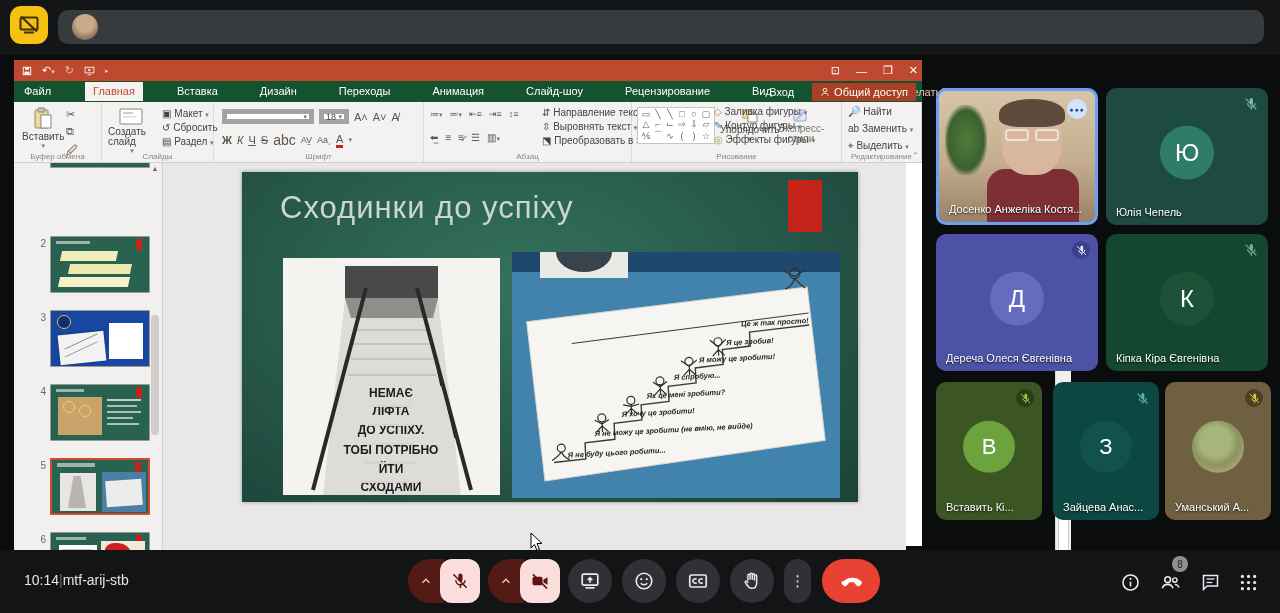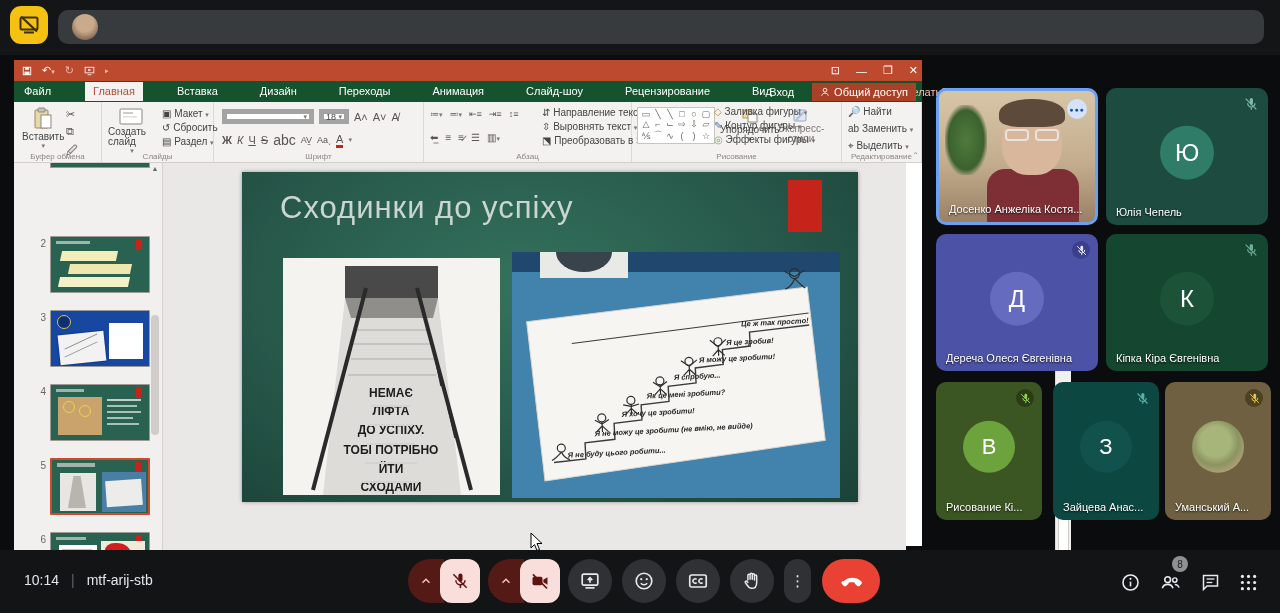--- a/index.html
+++ b/index.html
@@ -73,21 +73,21 @@
   .tile { position:absolute; border-radius:10px; overflow:hidden; }
   .tname { position:absolute; left:10px; bottom:7px; color:#fff; font-size:11px;
       text-shadow:0 1px 2px rgba(0,0,0,.85); white-space:nowrap; }
   .avcircle { position:absolute; left:50%; top:50%; transform:translate(-50%,-58%); border-radius:50%;
       display:flex; align-items:center; justify-content:center; color:#fff; }
   .micbadge { position:absolute; top:7px; right:8px; width:18px; height:18px; display:flex;
       align-items:center; justify-content:center; border-radius:50%; }
 
   
   #bottombar { left:0; top:550px; width:1280px; height:63px; background:#131416; }
-  #bb-left { position:absolute; left:24px; top:22px; display:flex; align-items:flex-end; gap:12px;
+  #bb-left { position:absolute; left:24px; top:22px; display:flex; align-items:flex-end; 
       color:#e3e5e8; font-size:14px; }
   .bb-circle { position:absolute; top:559px; width:44px; height:44px; border-radius:50%; background:#303134;
       display:flex; align-items:center; justify-content:center; }
   .mutegroup { position:absolute; top:559px; height:44px; display:flex; }
   .mg-left { width:36px; height:44px; background:#541b16; border-radius:22px 0 0 22px;
       display:flex; align-items:center; justify-content:center; }
   .mg-right { width:40px; height:44px; background:#f9dedc; border-radius:12px; margin-left:-4px;
       display:flex; align-items:center; justify-content:center; }
   #more-btn { position:absolute; top:559px; left:784px; width:27px; height:44px; border-radius:14px;
       background:#303134; display:flex; align-items:center; justify-content:center; }
@@ -611,21 +611,21 @@
     <div class="tname">Кіпка Кіра Євгенівна</div>
   </div>
 
   <div class="tile" style="left:936px;top:382px;width:106px;height:138px;background:#3c5623">
     <div class="micbadge" style="background:#2a3d18">
       <svg width="13" height="13" color="#8fd44f">
           <use href="#i-mic-off"></use>
         </svg>
     </div>
     <div class="avcircle" style="width:52px;height:52px;background:#6ca33c;font-size:22px">В</div>
-    <div class="tname">Рисование Кі...</div>
+    <div class="tname">Вставить Кі...</div>
   </div>
 
   <div class="tile" style="left:1053px;top:382px;width:106px;height:138px;background:#0d4742">
     <div class="micbadge">
       <svg width="15" height="15" color="#58b0a6">
           <use href="#i-mic-off"></use>
         </svg>
     </div>
     <div class="avcircle" style="width:52px;height:52px;background:#11524c;font-size:22px">З</div>
     <div class="tname">Зайцева Анас...</div>

